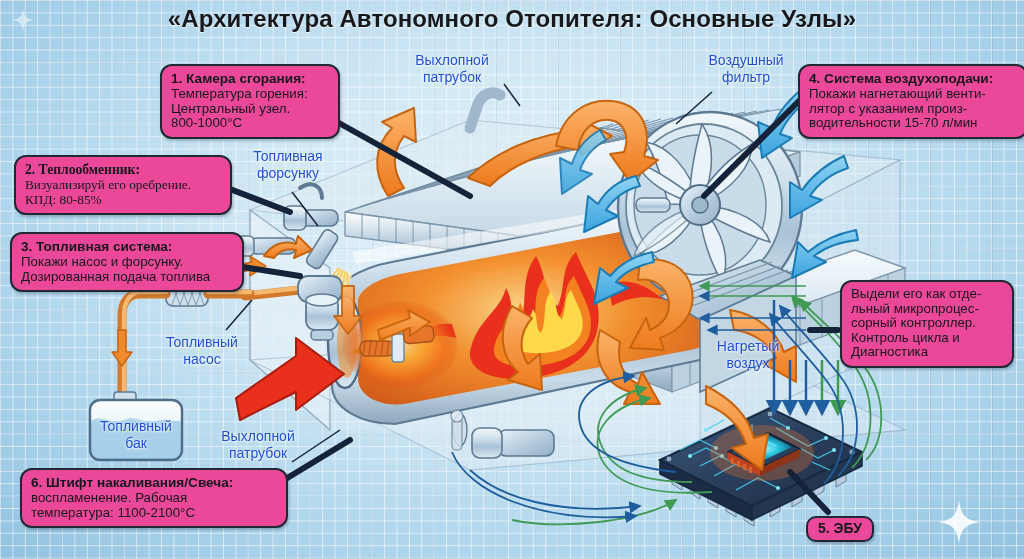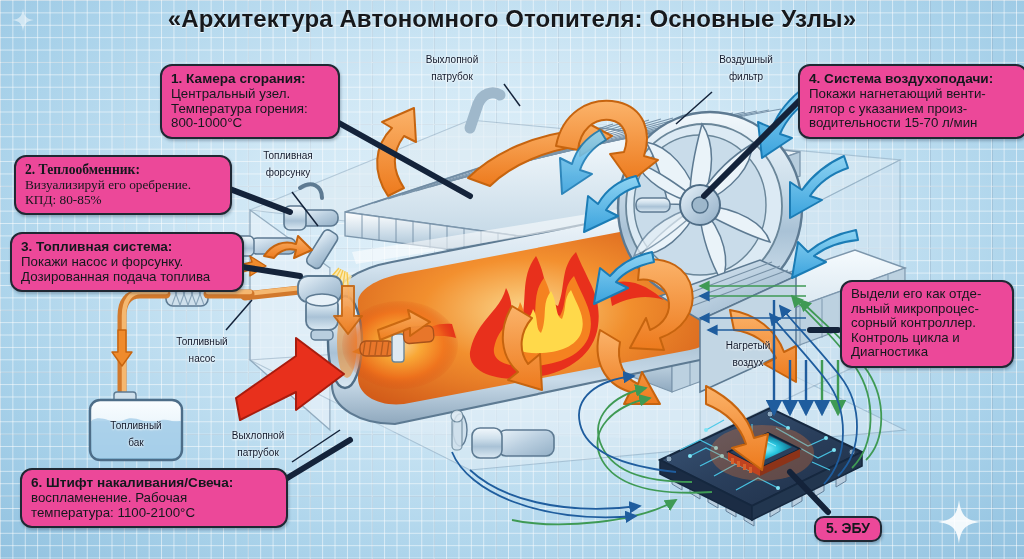--- a/index.html
+++ b/index.html
@@ -34,27 +34,27 @@
   
   .callout{
     position:absolute;background:#ec4899;border:2.4px solid #1f2833;
     border-radius:12px;padding:5px 9px 6px 9px;
     box-shadow:1px 2px 3px rgba(20,40,60,.28);
     color:#14181d;font-size:13.3px;line-height:14.6px;
     z-index:40;
   }
   .callout b{display:block;font-weight:bold;font-size:13.6px;line-height:15.4px;margin-bottom:.5px;}
   .callout .ln{display:block;white-space:pre;}
-  .callout.small{padding:3px 10px 4px;border-radius:10px;margin-left:8px;}
+  .callout.small{padding:3px 10px 4px;border-radius:10px;}
   .callout.small b{font-size:14px;margin:0;}
 
   
   .lbl{
-    position:absolute;text-align:center;color:#0f172a;
-    font-size:10px;line-height:16.5px;z-index:38;
+    position:absolute;text-align:center;color:#1d4ed8;
+    font-size:14px;line-height:16.5px;z-index:38;
     text-shadow:0 1px 2px rgba(255,255,255,.85),0 0 3px rgba(255,255,255,.8);
   }
 
   
   .leaders{position:absolute;inset:0;z-index:30;pointer-events:none;}
   .art{position:absolute;inset:0;z-index:20;}
   .arrows{position:absolute;inset:0;z-index:25;pointer-events:none;}
 </style>
 </head>
 <body>
@@ -541,22 +541,22 @@
       <path d="M292 192 L318 226" stroke-width="1.5"></path>
       <path d="M226 330 L252 300" stroke-width="1.5"></path>
       <path d="M292 462 L340 430" stroke-width="1.5"></path>
     </g>
   </svg>
 
   <div class="title">«Архитектура Автономного Отопителя: Основные Узлы»</div>
 
   <div class="callout" style="left:160px;top:64px;width:158px;">
     <b>1. Камера сгорания:</b>
+    <span class="ln">Температура горения:</span>
     <span class="ln">Центральный узел.</span>
-    <span class="ln">Температура горения:</span>
     <span class="ln">800-1000°C</span>
   </div>
 
   <div class="callout" style="left:14px;top:155px;width:196px;font-family:Liberation Serif, serif;">
     <b>2. Теплообменник:</b>
     <span class="ln">Визуализируй его оребрение.</span>
     <span class="ln">КПД: 80-85%</span>
   </div>
 
   <div class="callout" style="left:10px;top:232px;width:212px;">

